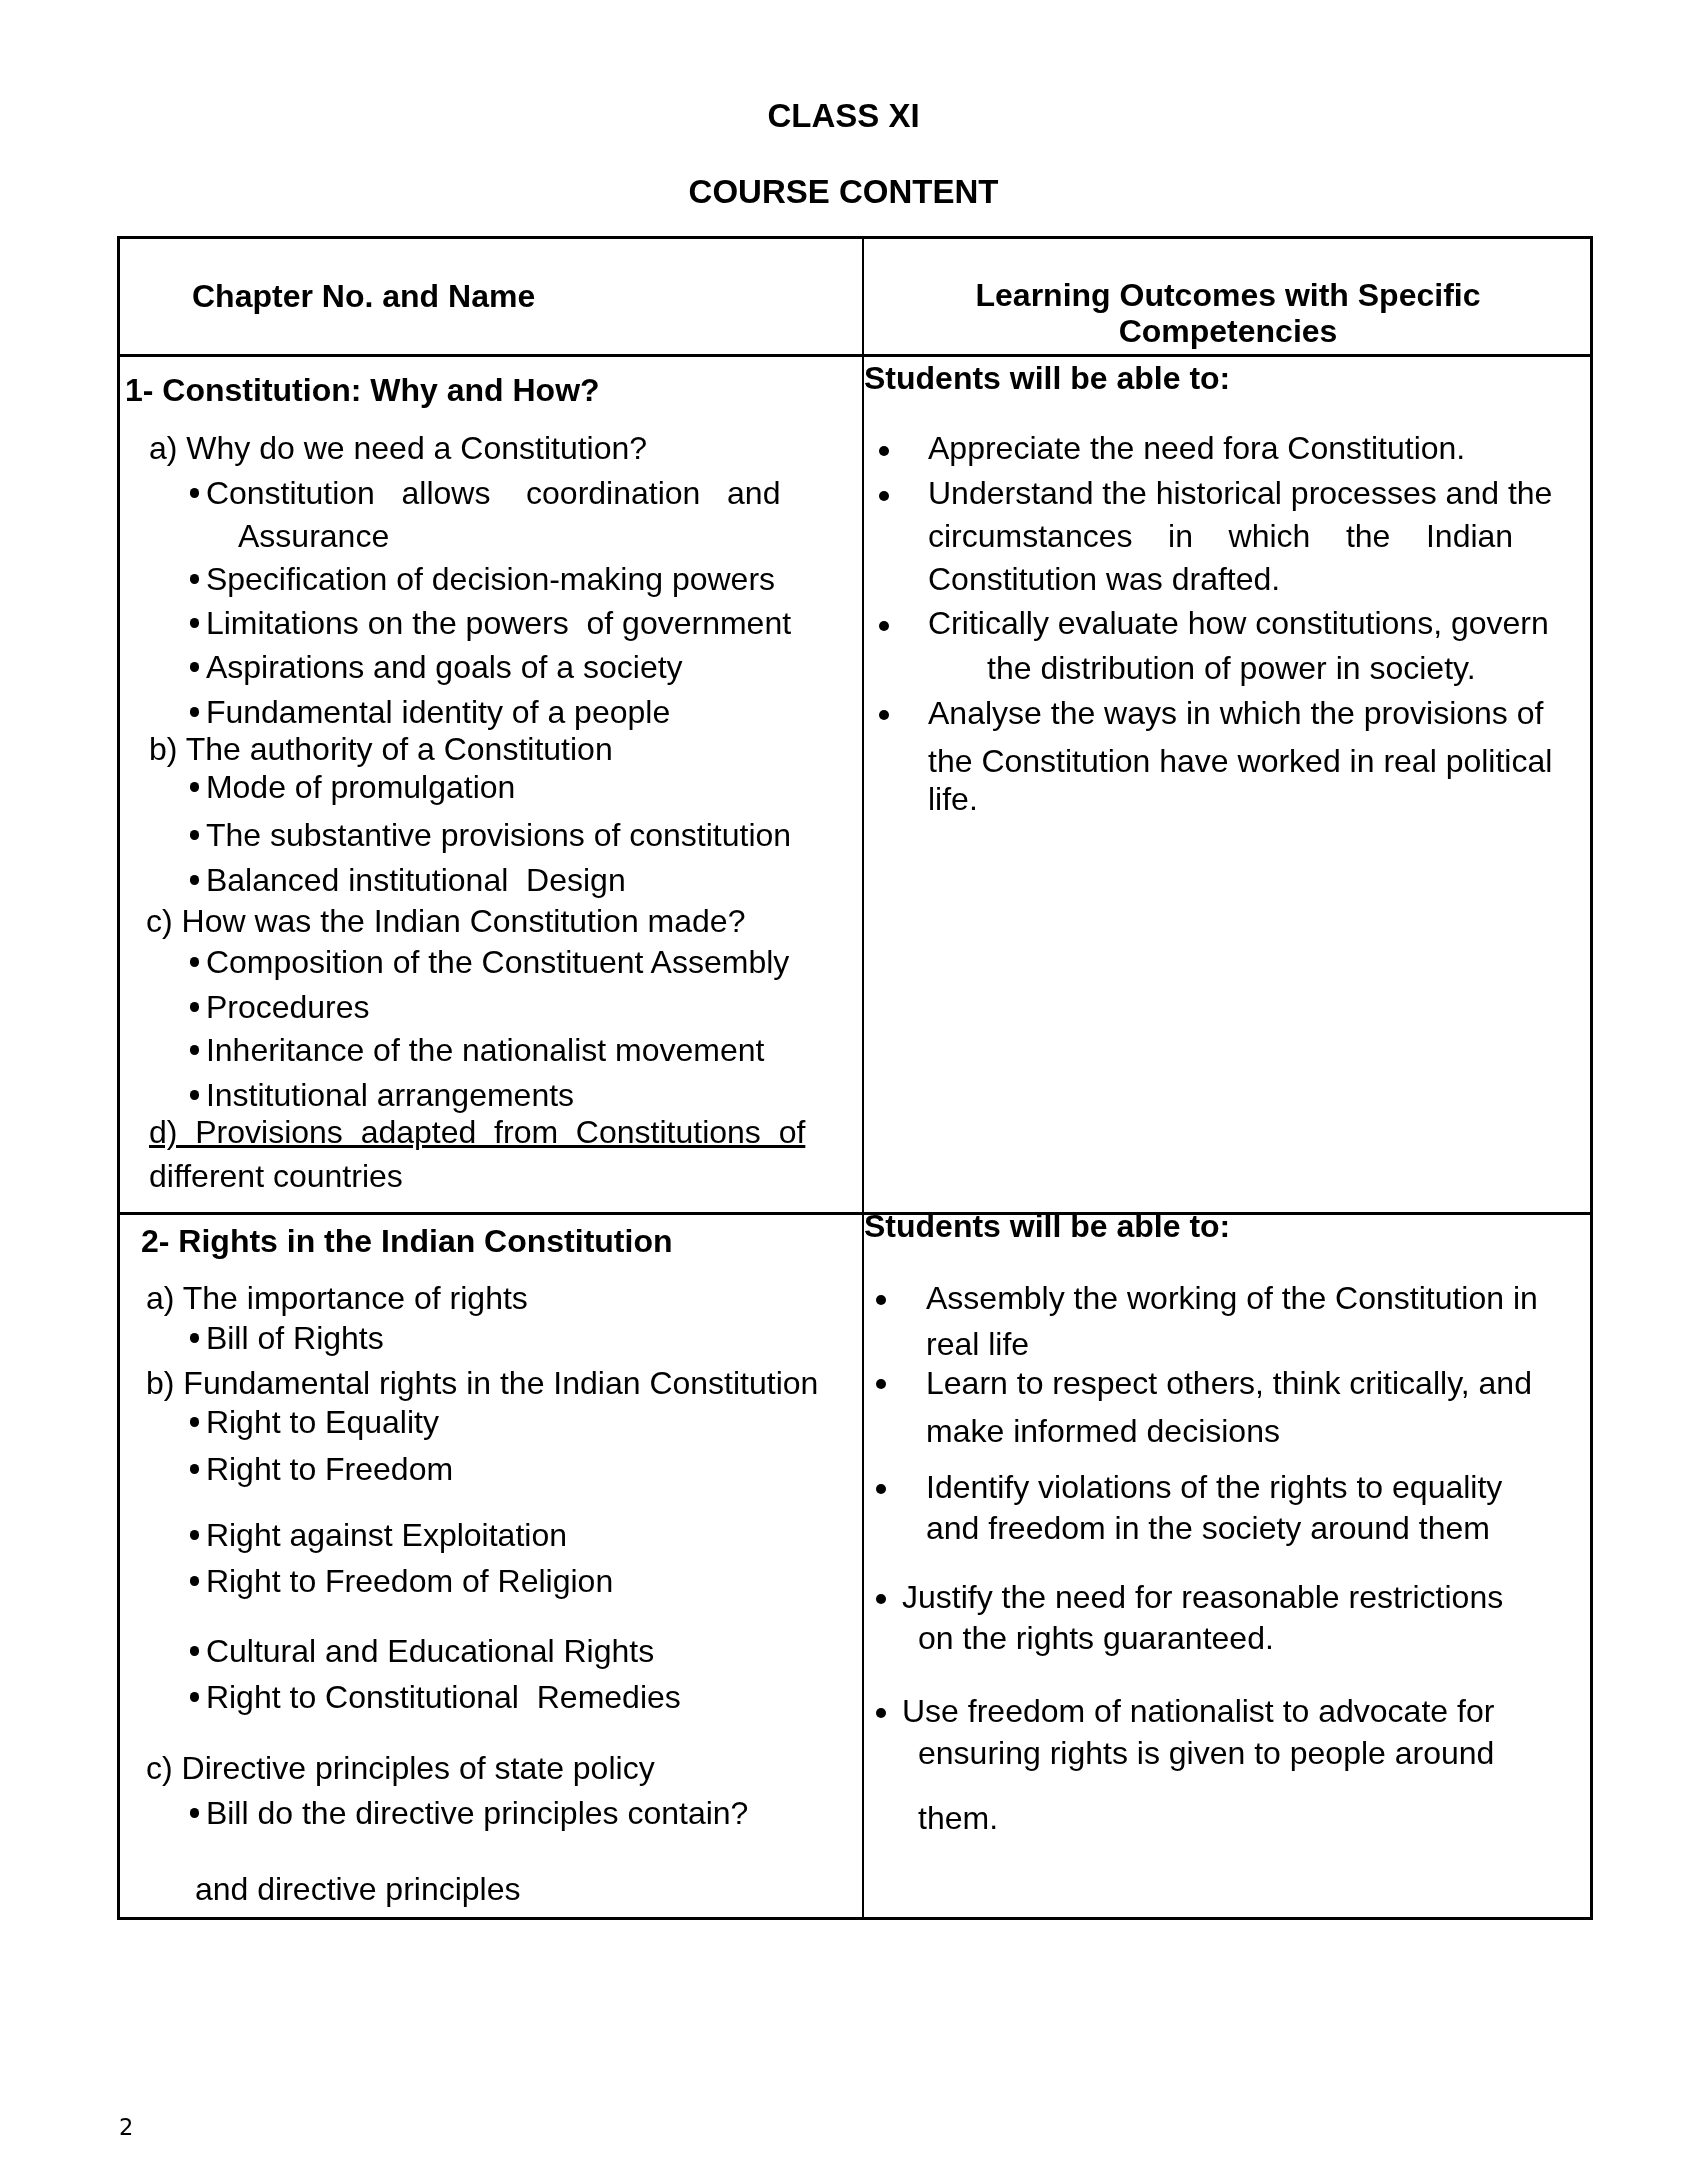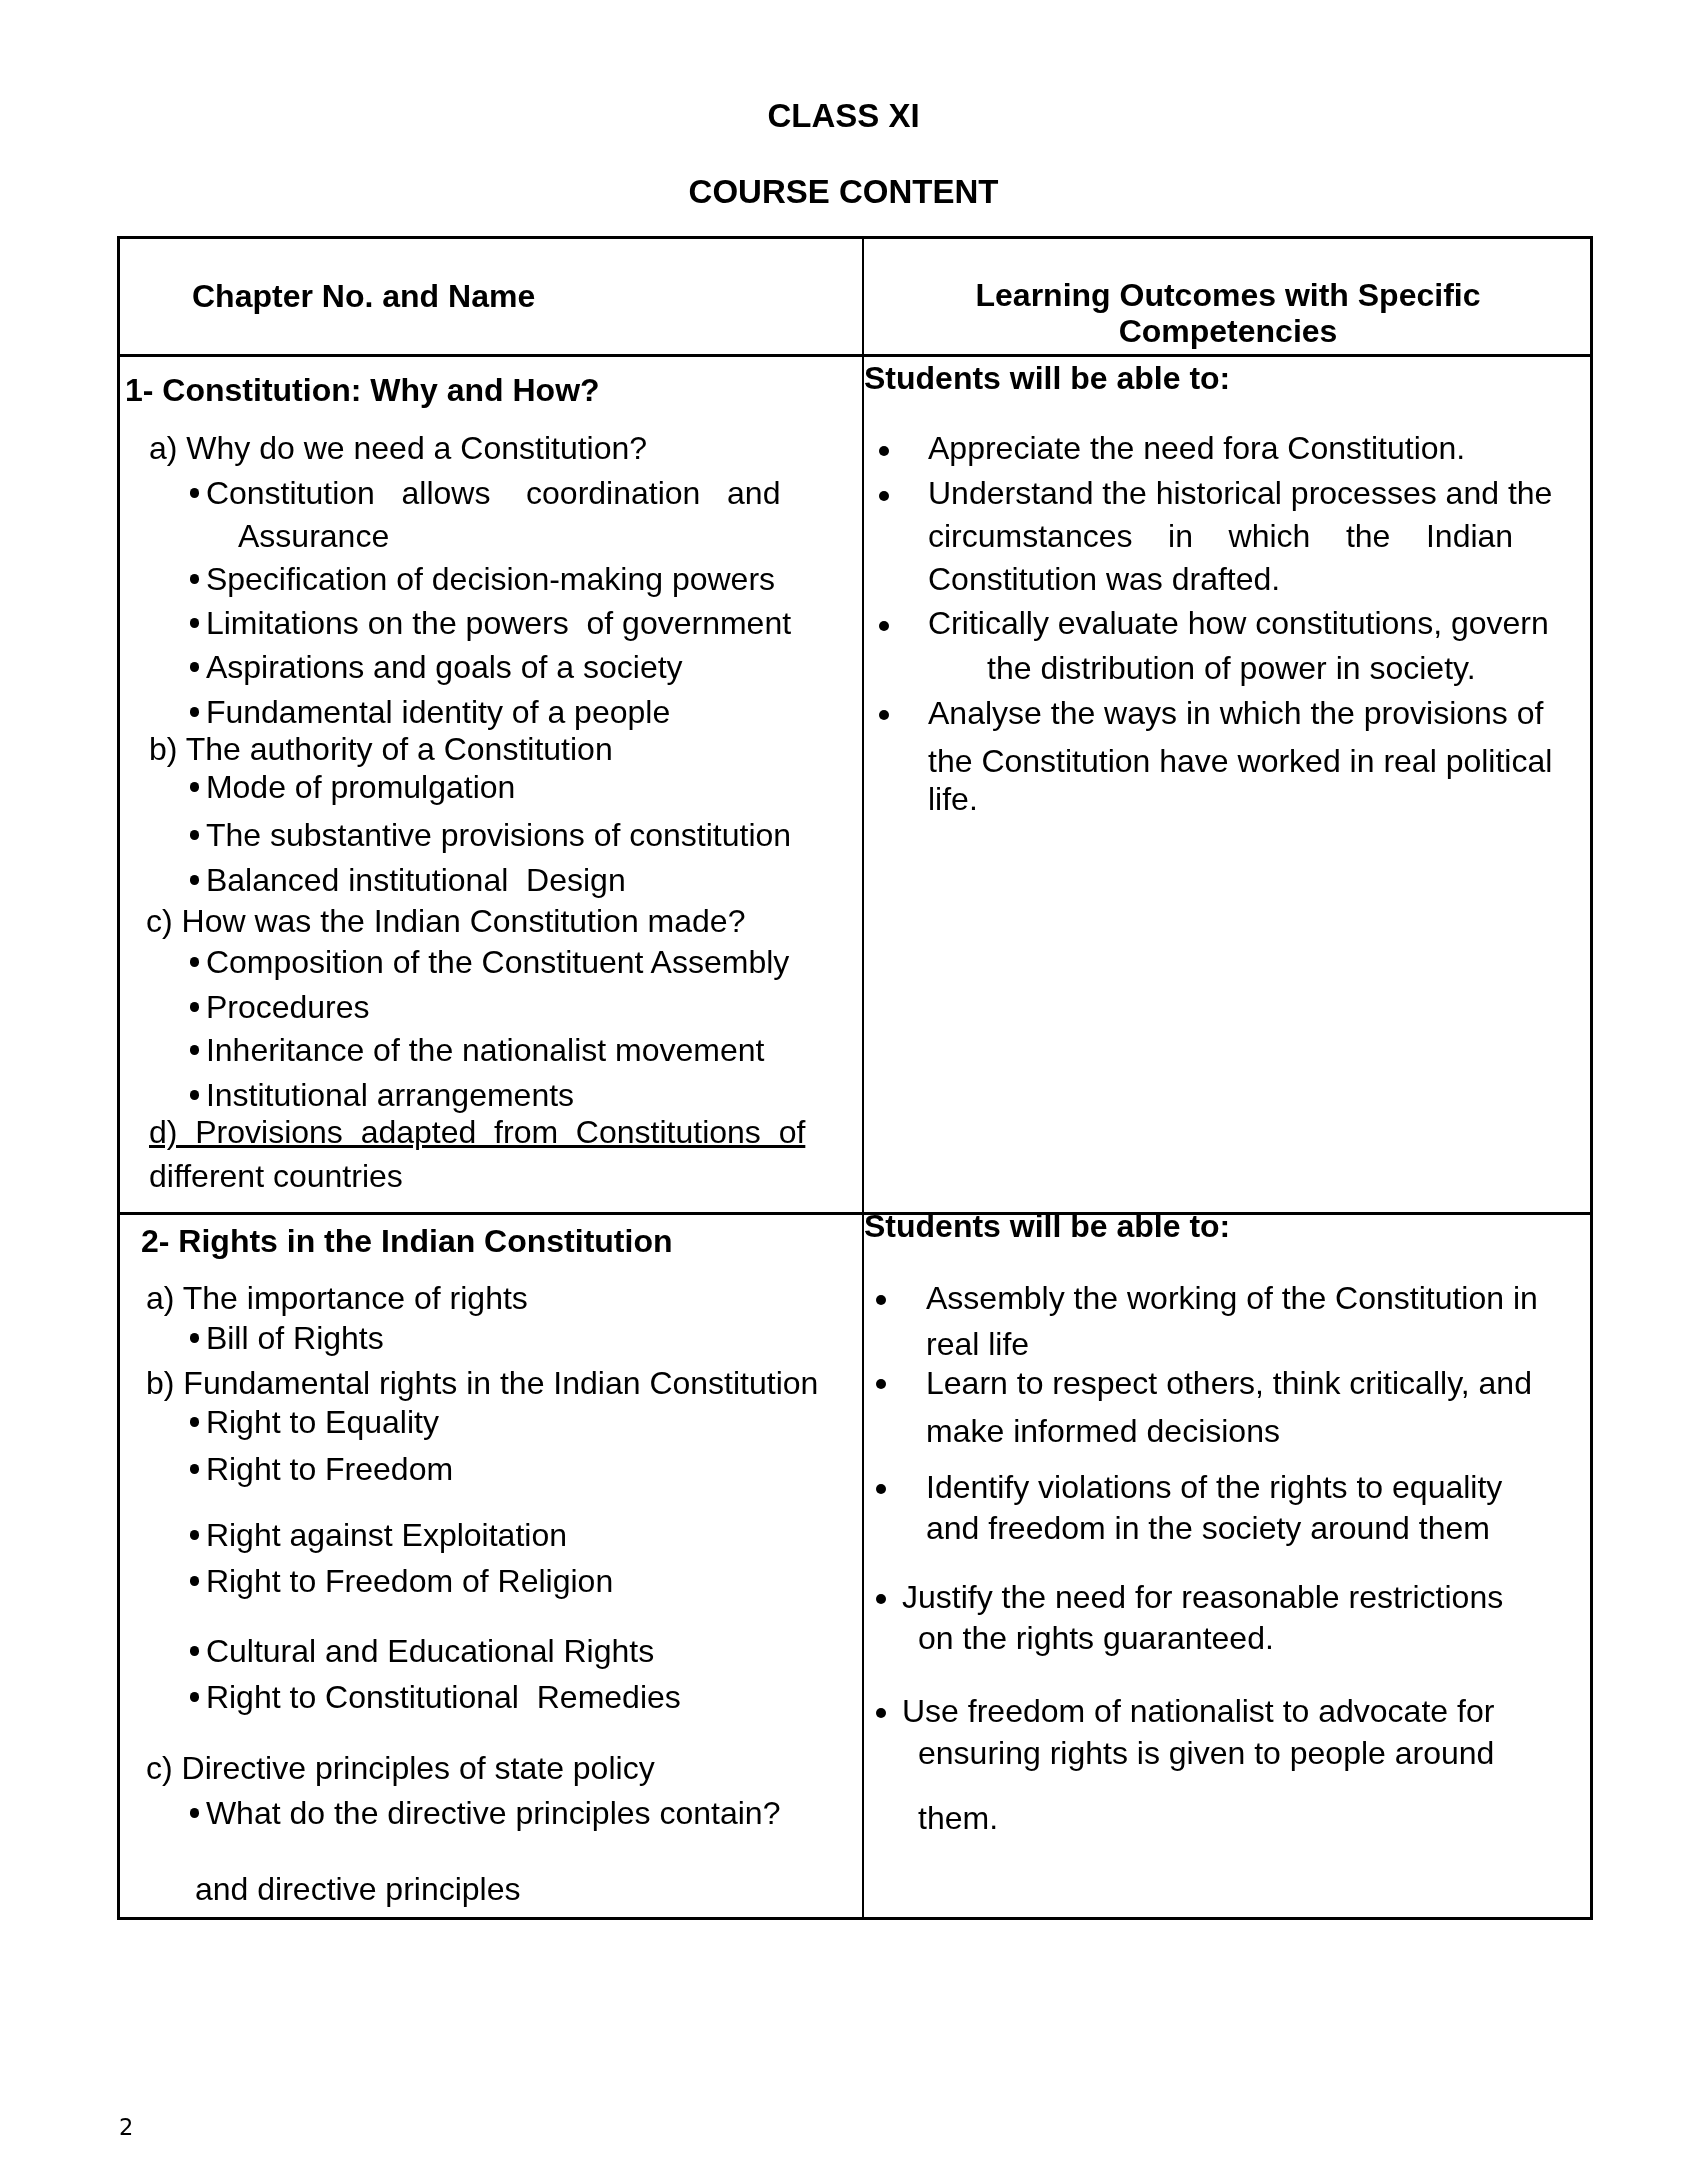--- a/index.html
+++ b/index.html
@@ -93,21 +93,21 @@
     <div class="line" style="left:29px;top:65px;">a) The importance of rights</div>
     <div class="line" style="left:73px;top:105px;"><span class="bullet-dot"></span><span>Bill of Rights</span></div>
     <div class="line" style="left:29px;top:150px;">b) Fundamental rights in the Indian Constitution</div>
     <div class="line" style="left:73px;top:189px;"><span class="bullet-dot"></span><span>Right to Equality</span></div>
     <div class="line" style="left:73px;top:236px;"><span class="bullet-dot"></span><span>Right to Freedom</span></div>
     <div class="line" style="left:73px;top:302px;"><span class="bullet-dot"></span><span>Right against Exploitation</span></div>
     <div class="line" style="left:73px;top:348px;"><span class="bullet-dot"></span><span>Right to Freedom of Religion</span></div>
     <div class="line" style="left:73px;top:418px;"><span class="bullet-dot"></span><span>Cultural and Educational Rights</span></div>
     <div class="line" style="left:73px;top:464px;"><span class="bullet-dot"></span><span style="white-space:pre;">Right to Constitutional  Remedies</span></div>
     <div class="line" style="left:29px;top:535px;">c) Directive principles of state policy</div>
-    <div class="line" style="left:73px;top:580px;"><span class="bullet-dot"></span><span>What do the directive principles contain?</span></div>
+    <div class="line" style="left:73px;top:580px;"><span class="bullet-dot"></span><span>Bill do the directive principles contain?</span></div>
     <div class="line" style="left:78px;top:656px;">and directive principles</div>
   </div>
 
   <div class="cell" style="left:747px;top:978px;width:726px;height:704px;">
     <div class="line bold" style="left:0;top:-6.6px;">Students will be able to:</div>
     <span class="rb" style="left:12px;top:81px;"></span>
     <div class="line" style="left:62px;top:65px;">Assembly the working of the Constitution in</div>
     <div class="line" style="left:62px;top:111px;">real life</div>
     <span class="rb" style="left:12px;top:165px;"></span>
     <div class="line" style="left:62px;top:150px;">Learn to respect others, think critically, and</div>

